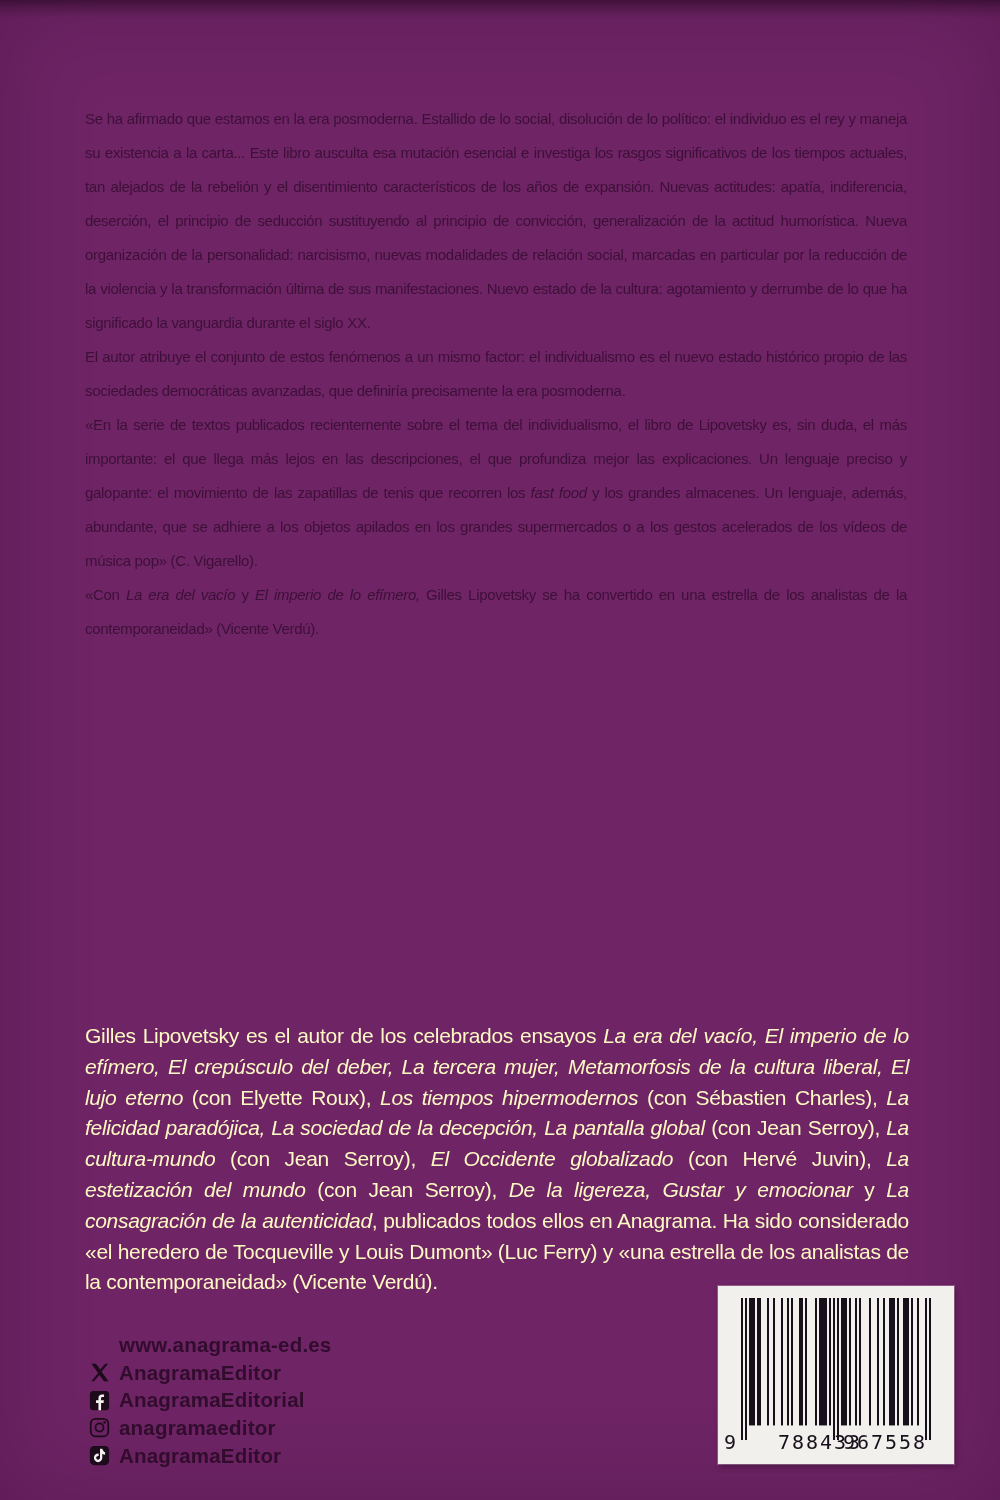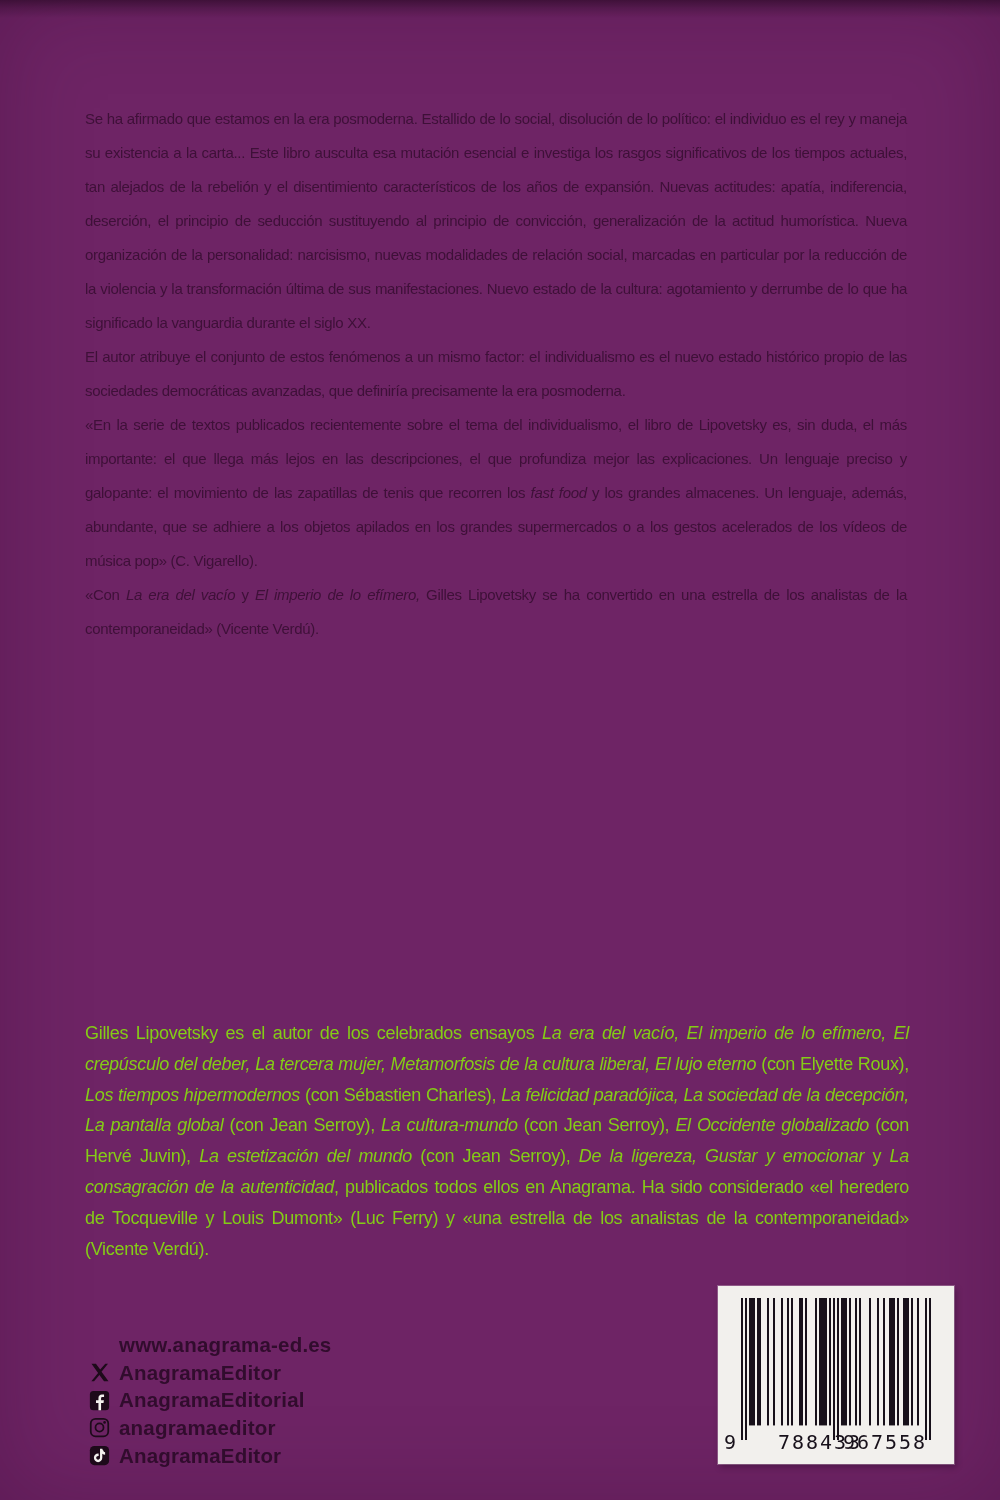--- a/index.html
+++ b/index.html
@@ -23,22 +23,22 @@
   .synopsis {
     position: absolute; left: 85px; top: 82px; width: 822px;
     color: #3e1038;
     font-size: 15px; line-height: 34px; letter-spacing: -0.3px;
     text-align: justify;
     margin-top: 20px;
   }
   .synopsis p { margin: 0; }
   .bio {
     position: absolute; left: 85px; top: 1000px; width: 824px;
-    color: #84cc16;
-    font-size: 18px; line-height: 30.8px; letter-spacing: -0.3px;
+    color: #fef9c3;
+    font-size: 21px; line-height: 30.8px; letter-spacing: -0.3px;
     text-align: justify;
   }
   em { }
   .links {
     position: absolute; left: 88px; top: 1331px;
     color: #310c2d;
     font-size: 20.5px; letter-spacing: 0.2px;
   }
   .link-row {
     display: flex; align-items: center;

